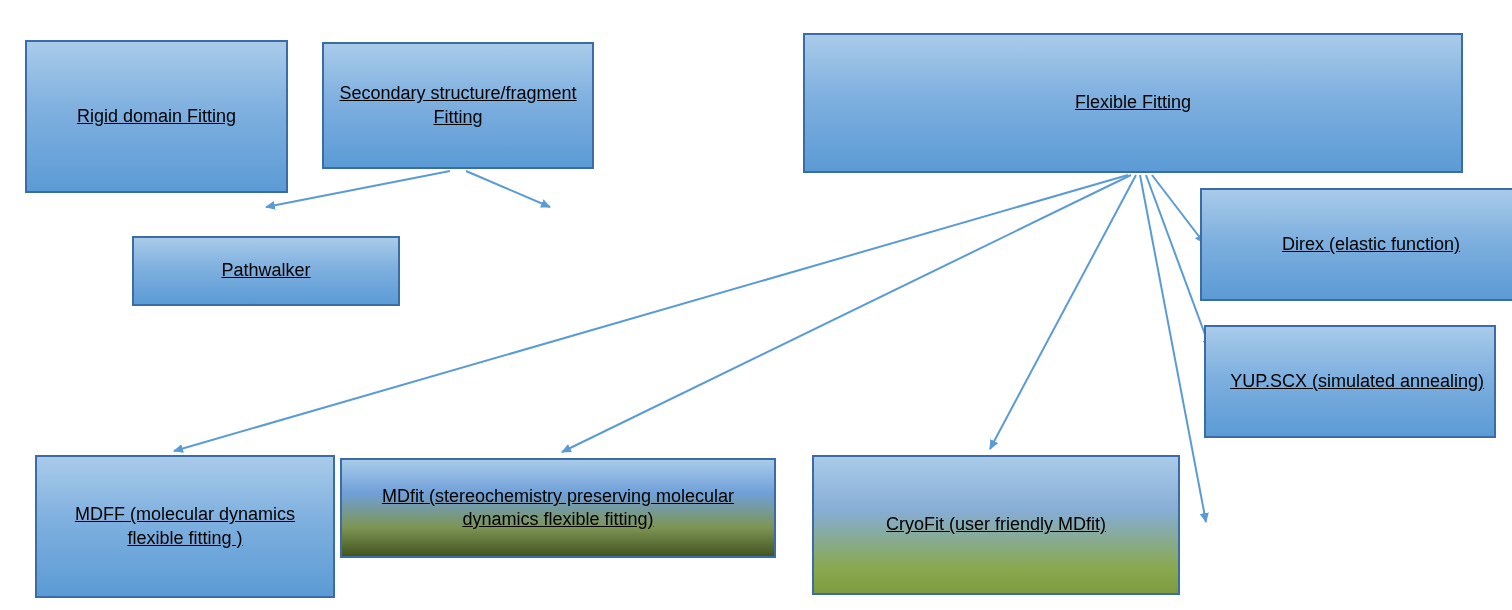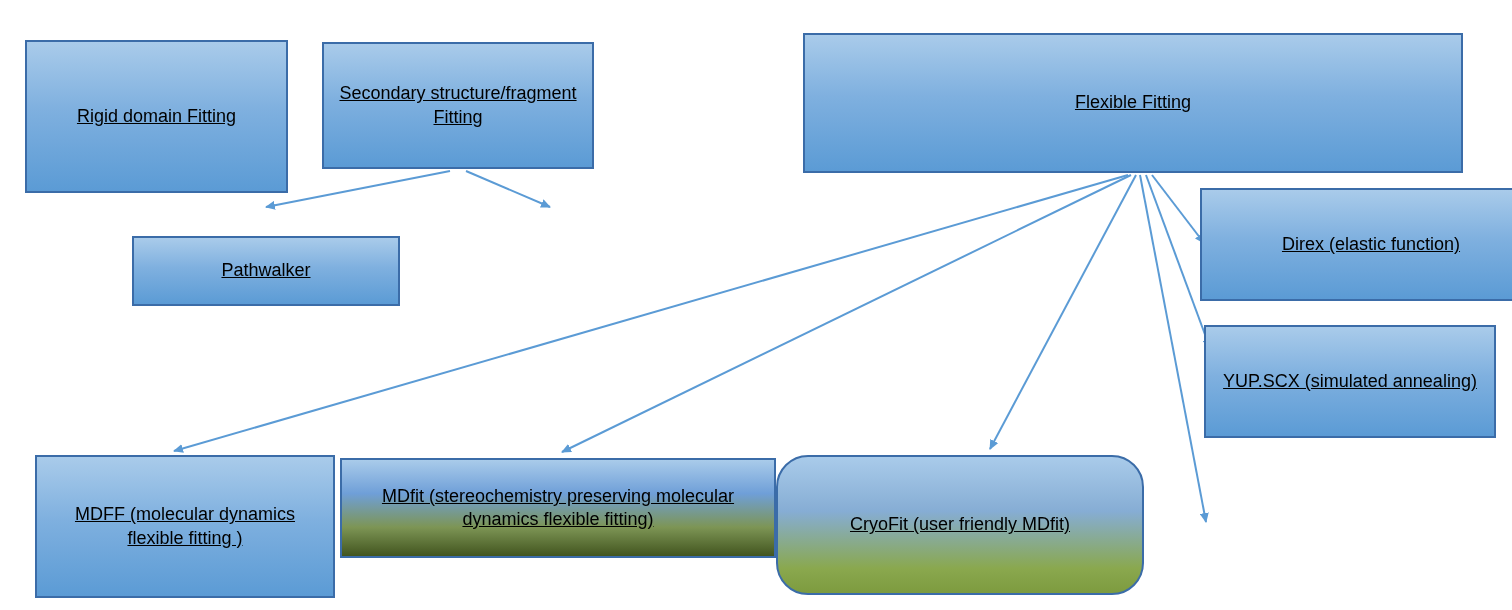--- a/index.html
+++ b/index.html
@@ -83,30 +83,30 @@
 
   <div class="node" style="left:132px; top:212px; width:268px; height:70px;margin-top:24px;">
     <span>Pathwalker</span>
   </div>
 
 
   <div class="node" style="left:1200px; top:188px; width:342px; height:113px;">
     <span>Direx (elastic function)</span>
   </div>
 
-  <div class="node" style="left:1204px; top:325px; width:292px; height:113px;">
+  <div class="node" style="left:1204px; top:325px; width:292px; height:113px;justify-content:flex-end;">
     <span>YUP.SCX (simulated annealing)</span>
   </div>
 
 
   <div class="node" style="left:12px; top:455px; width:300px; height:143px;margin-left:23px;">
     <span>MDFF (molecular dynamics flexible fitting )</span>
   </div>
 
   <div class="node blue-green-dark" style="left:340px; top:458px; width:436px; height:100px;">
     <span>MDfit (stereochemistry preserving molecular dynamics flexible fitting)</span>
   </div>
 
-  <div class="node blue-green" style="left:776px; top:455px; width:368px; height:140px;border-radius:32px;">
+  <div class="node blue-green" style="left:812px; top:455px; width:368px; height:140px;">
     <span>CryoFit (user friendly MDfit)</span>
   </div>
 
 </div>
 
 </body></html>

